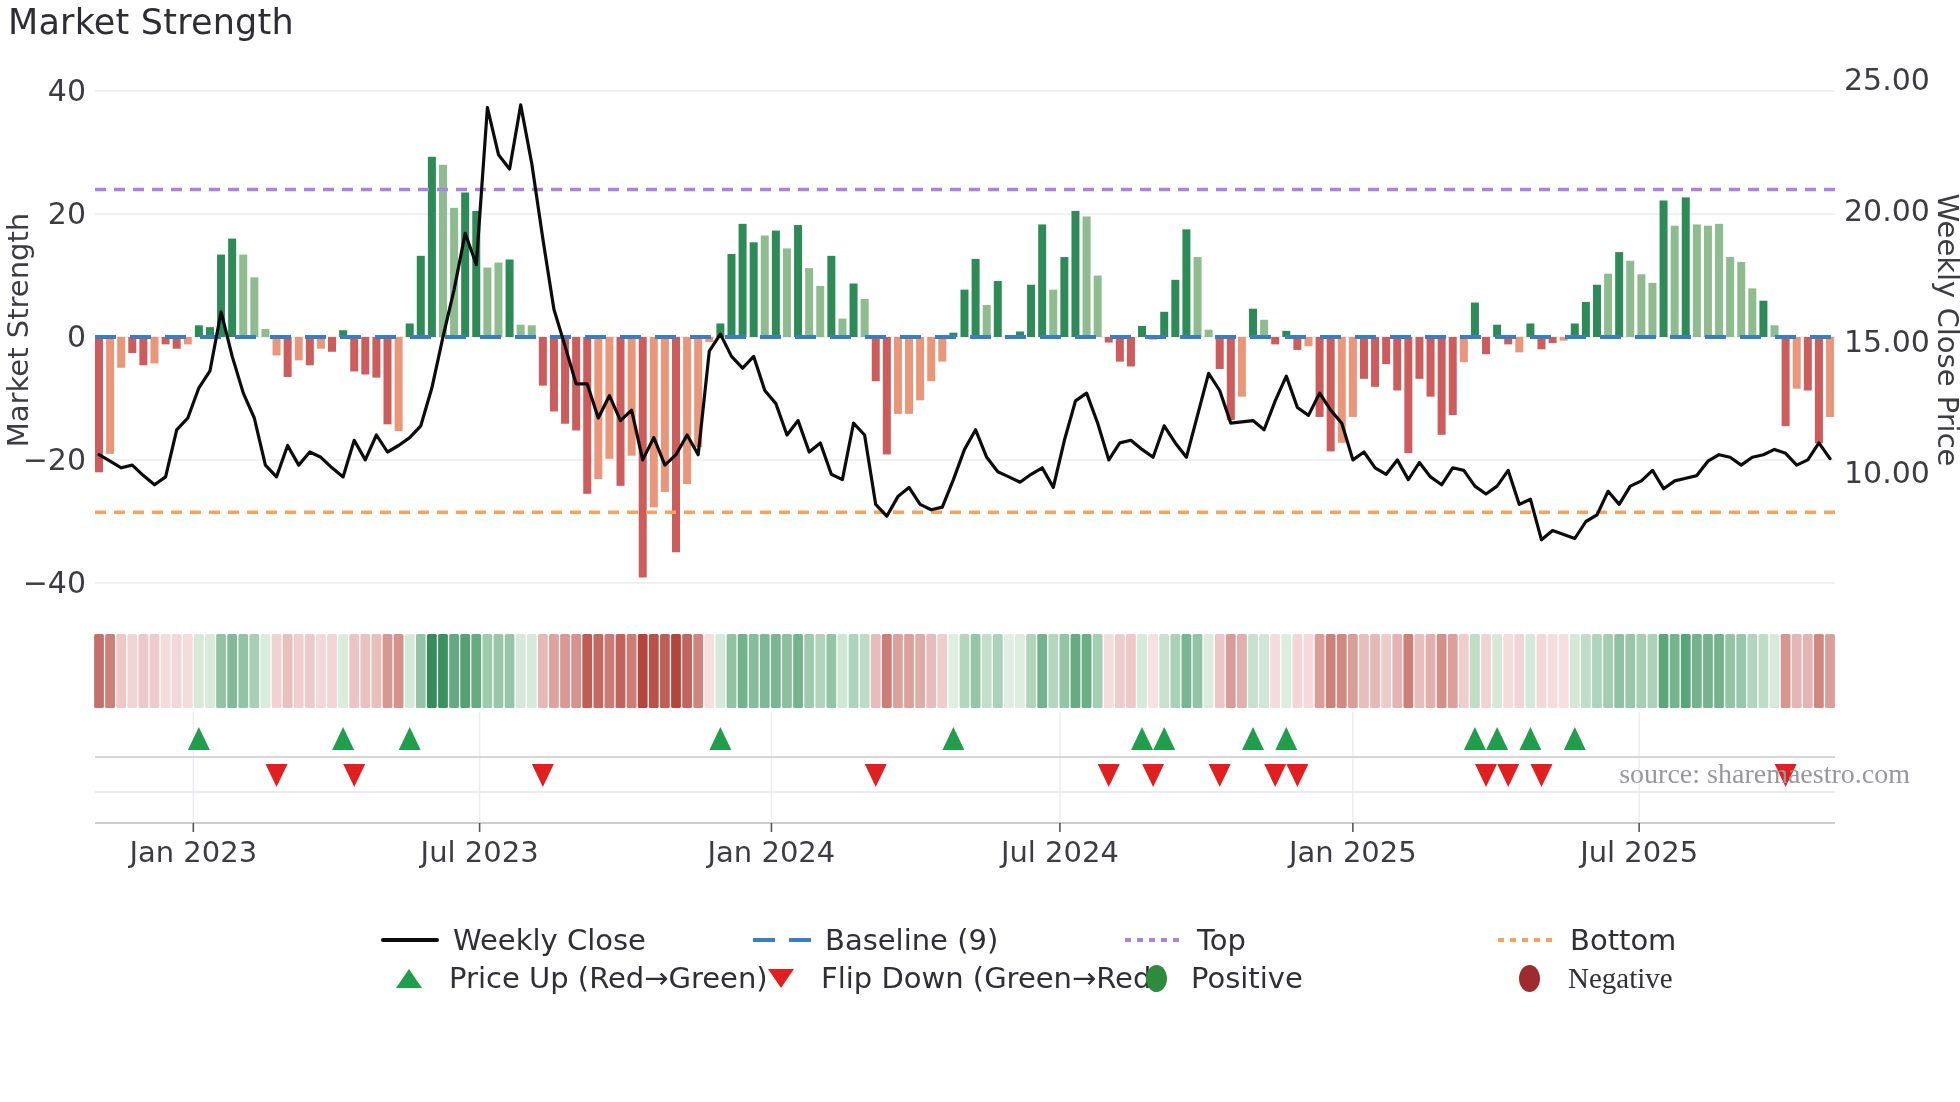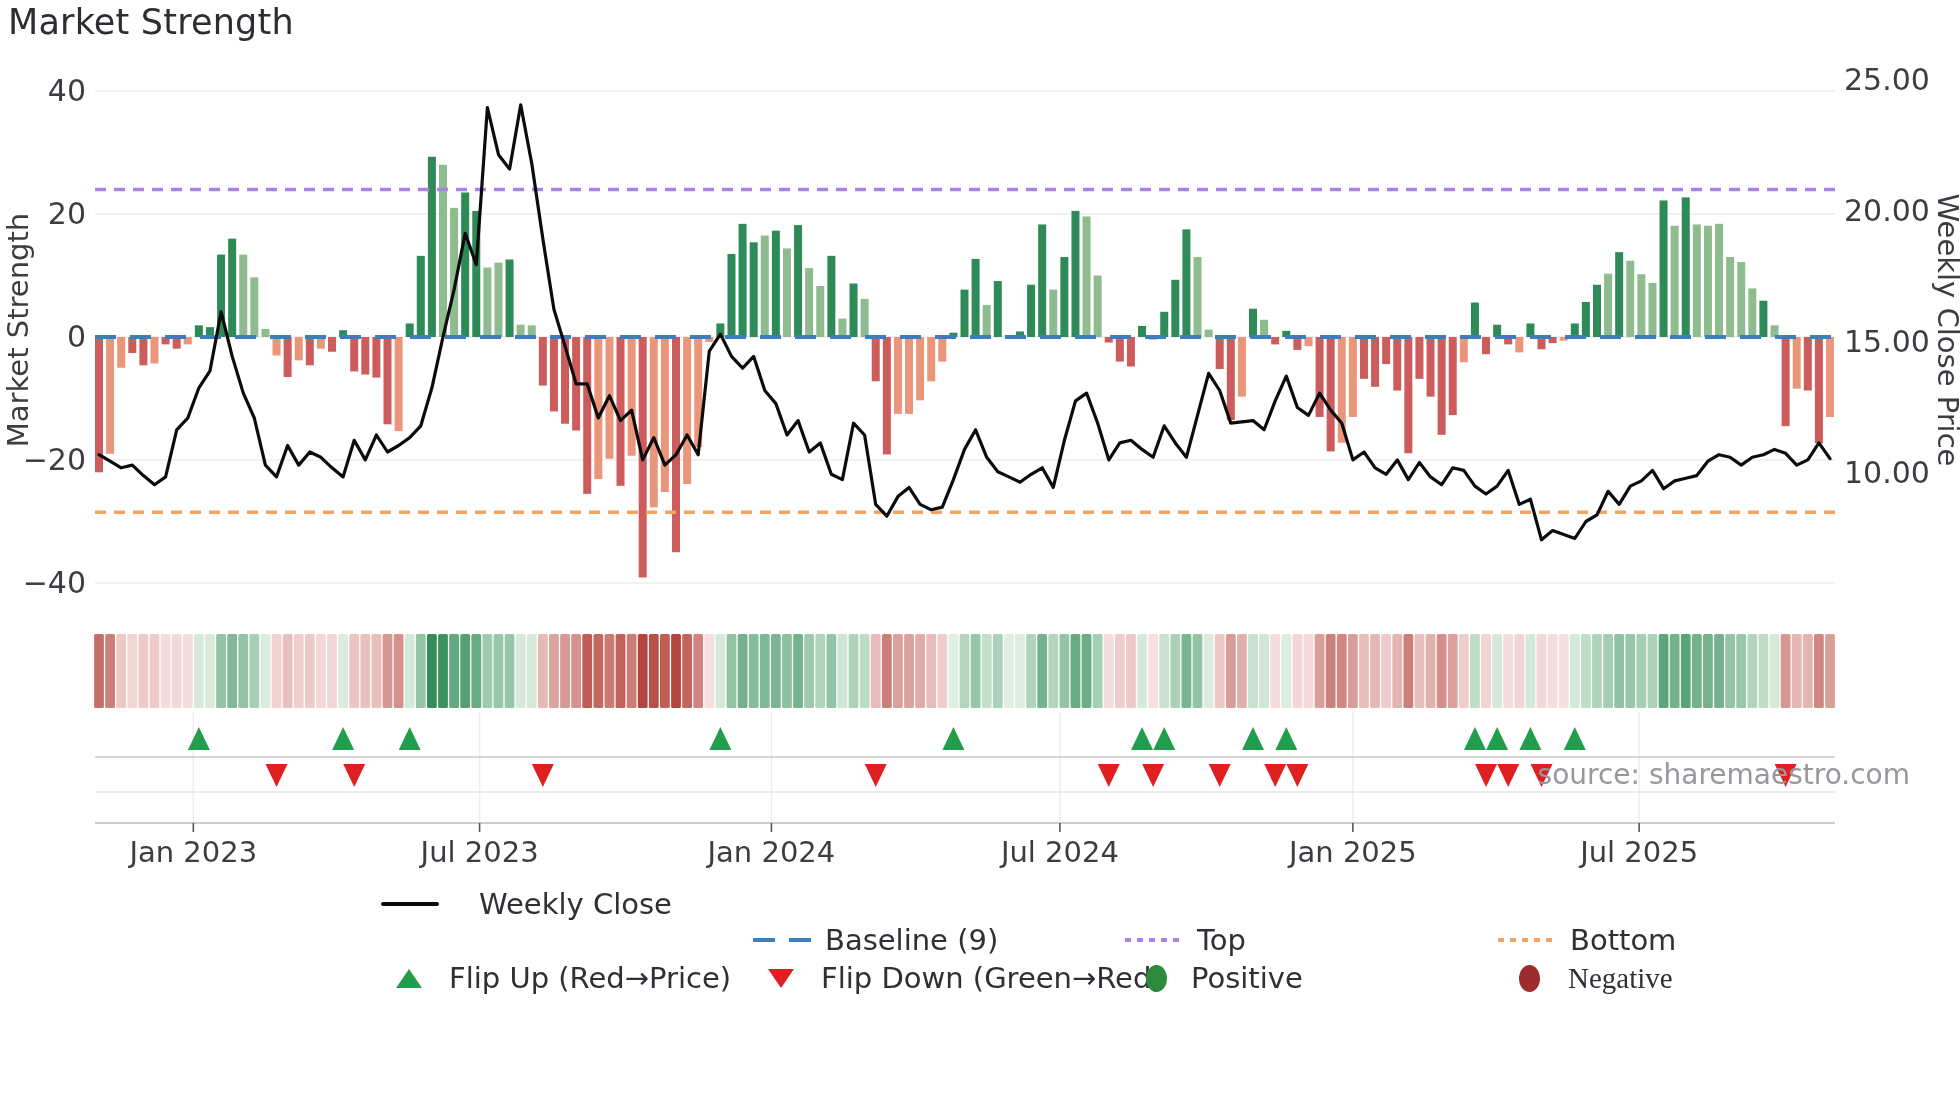--- a/index.html
+++ b/index.html
@@ -1,20 +1,20 @@
 <!DOCTYPE html>
 <html><head>
 <meta charset="utf-8">
 <style>
   html,body{margin:0;padding:0;background:#ffffff;}
   body{font-family:"DejaVu Sans","Liberation Sans",sans-serif;}
   #stage{position:relative;width:1960px;height:1102px;background:#fff;overflow:hidden;}
   #chart-svg{position:absolute;left:0;top:0;}
   .page-title{position:absolute;left:8px;top:2px;font-size:35px;font-weight:500;color:#2d2d33;letter-spacing:0.2px;}
-  .source-text{position:absolute;right:50px;top:758px;font-size:28px;color:#97979d;}
+  .source-text{position:absolute;right:50px;top:758px;font-size:28px;color:#97979d;font-family:Liberation Serif, serif;}
   .legend{position:absolute;left:0;top:0;width:1960px;}
   .legend-item{position:absolute;display:flex;align-items:center;height:36px;}
   .legend-label{font-size:29px;color:#2f2f35;white-space:nowrap;}
   .sw{display:inline-block;position:relative;}
   .sw-line{width:58px;height:4px;background:#0c0c0c;border-radius:2px;}
   .sw-dashes{width:58px;height:4px;background:repeating-linear-gradient(90deg,#3b7dbd 0 22px,transparent 22px 36px);}
   .sw-dots-purple{width:58px;height:4px;background:repeating-linear-gradient(90deg,#aa82e6 0 6px,transparent 6px 12px);}
   .sw-dots-orange{width:58px;height:4px;background:repeating-linear-gradient(90deg,#f4a460 0 6px,transparent 6px 12px);}
   .sw-tri-up{width:0;height:0;border-left:13px solid transparent;border-right:13px solid transparent;border-bottom:19px solid #219e4c;}
   .sw-tri-down{width:0;height:0;border-left:13px solid transparent;border-right:13px solid transparent;border-top:19px solid #e02020;}
@@ -408,40 +408,40 @@
       <line x1="1639.146153846154" x2="1639.146153846154" y1="823" y2="832" stroke="#55555c" stroke-width="1.6"></line>
       <text x="1639.146153846154" y="862" font-size="29" fill="#3c3c43" text-anchor="middle" font-family="&quot;DejaVu Sans&quot;,&quot;Liberation Sans&quot;,sans-serif">Jul 2025</text>
     </svg>
 
   <div class="page-title">Market Strength</div>
 
   <div class="source-text">source: sharemaestro.com</div>
 
   <div class="legend">
 
-    <div class="legend-item" style="left:381px;top:886px;gap:26px;">
+    <div class="legend-item" style="left:381px;top:922px;">
       <span class="sw sw-line"></span>
       <span class="legend-label" style="margin-left:14px;">Weekly Close</span>
     </div>
     <div class="legend-item" style="left:753px;top:922px;">
       <span class="sw sw-dashes"></span>
       <span class="legend-label" style="margin-left:14px;">Baseline (9)</span>
     </div>
     <div class="legend-item" style="left:1125px;top:922px;text-align:center;">
       <span class="sw sw-dots-purple"></span>
       <span class="legend-label" style="margin-left:14px;">Top</span>
     </div>
     <div class="legend-item" style="left:1498px;top:922px;">
       <span class="sw sw-dots-orange"></span>
       <span class="legend-label" style="margin-left:14px;">Bottom</span>
     </div>
 
     <div class="legend-item" style="left:396px;top:960px;">
       <span class="sw sw-tri-up"></span>
-      <span class="legend-label" style="margin-left:27px;">Flip Up (Red→Price)</span>
+      <span class="legend-label" style="margin-left:27px;">Price Up (Red→Green)</span>
     </div>
     <div class="legend-item" style="left:768px;top:960px;">
       <span class="sw sw-tri-down"></span>
       <span class="legend-label" style="margin-left:27px;">Flip Down (Green→Red)</span>
     </div>
     <div class="legend-item" style="left:1146px;top:960px;">
       <span class="sw sw-ellipse-green"></span>
       <span class="legend-label" style="margin-left:24px;">Positive</span>
     </div>
     <div class="legend-item" style="left:1519px;top:960px;">

